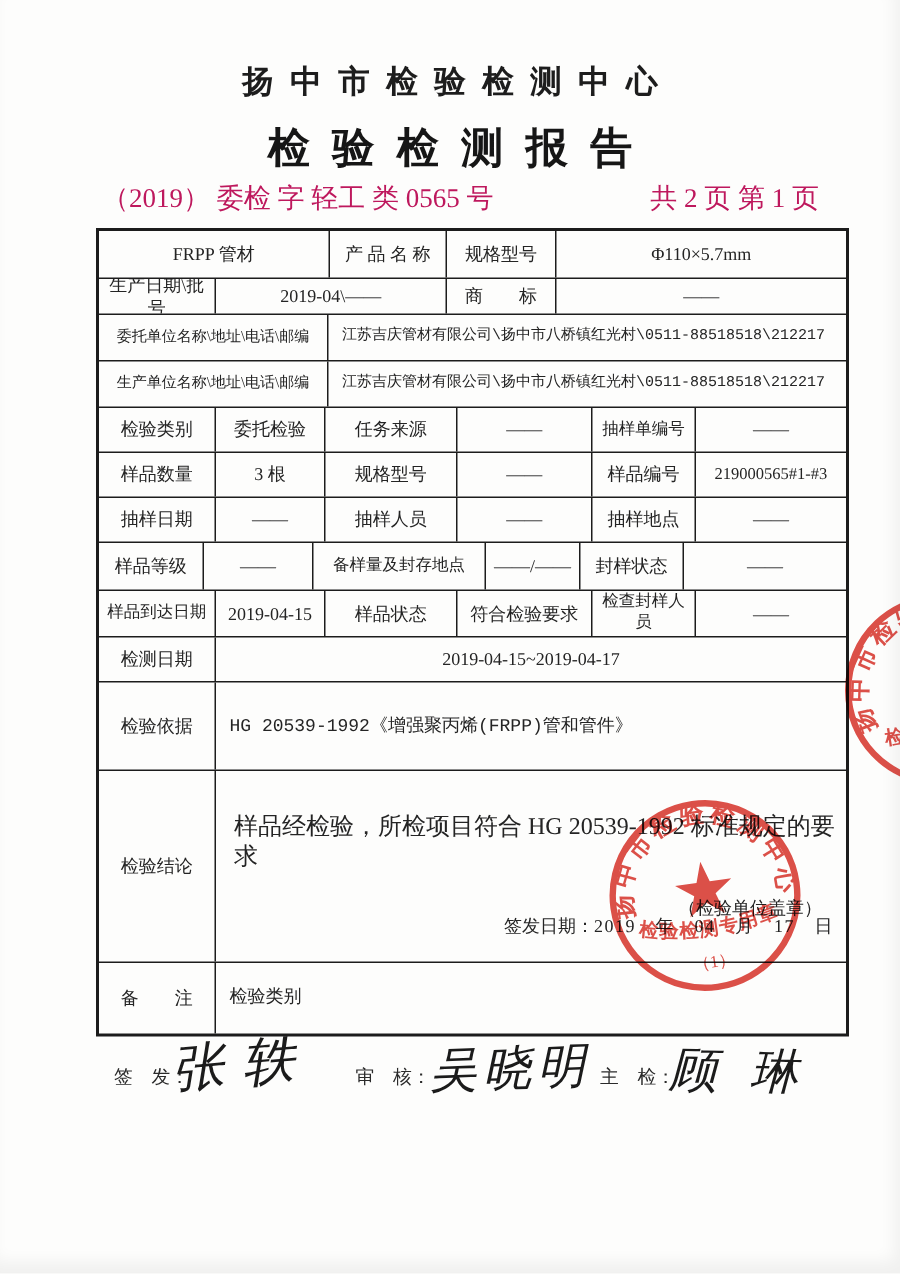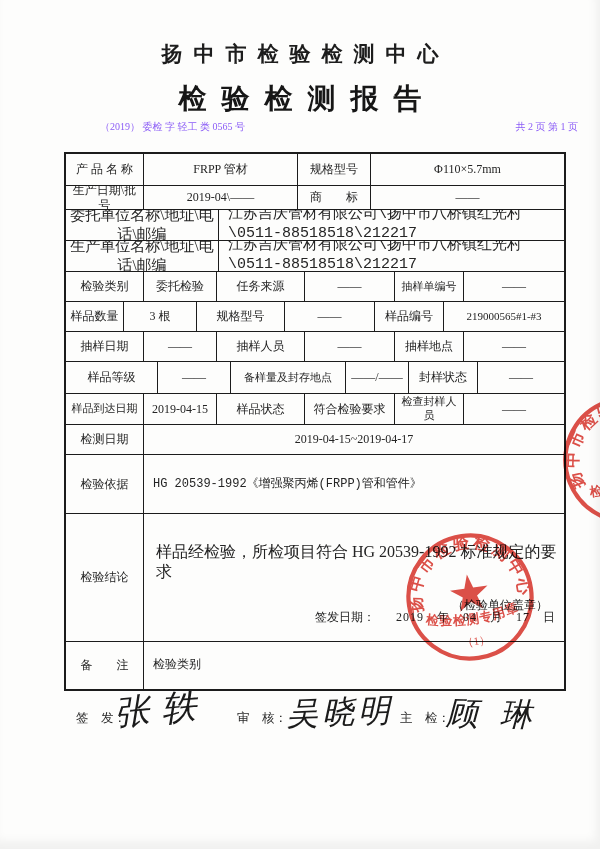--- a/index.html
+++ b/index.html
@@ -12,44 +12,44 @@
   .org-title{
     position:absolute;top:40px;left:0;width:100%;text-align:center;
     font-size:21px;font-weight:bold;letter-spacing:11px;text-indent:11px;color:#1d1d1d;
   }
   .report-title{
     position:absolute;top:80px;left:0;width:100%;text-align:center;
     font-size:28px;font-weight:bold;letter-spacing:15px;text-indent:15px;color:#161616;
   }
   .doc-row{
     position:absolute;top:120px;left:68px;width:478px;
-    display:flex;justify-content:space-between;font-size:10px;color:#8b5cf6;margin-left:32px;
+    display:flex;justify-content:space-between;font-size:18px;color:#be185d;
   }
   
   .tbl{
     position:absolute;left:64px;top:152px;width:502px;
     border:2px solid #1c1c1c;display:flex;flex-direction:column;box-sizing:border-box;
   }
   .tr{display:flex;border-bottom:1px solid #1c1c1c;box-sizing:border-box;flex:0 0 auto;}
   .tr:last-child{border-bottom:none;}
   .td{
     border-right:1px solid #1c1c1c;box-sizing:border-box;
     display:flex;align-items:center;justify-content:center;
     font-size:12px;line-height:1.25;padding:1px 3px;text-align:center;color:#242424;
     overflow:hidden;
   }
   .td:last-child{border-right:none;}
   .td.left{justify-content:flex-start;text-align:left;padding-left:9px;font-family:Liberation Mono, monospace;}
   .td.flex1{flex:1;}
   .td.sm{font-size:11px;}
-  .td.sm2{font-size:15px;}
+  .td.sm2{font-size:10px;}
   .concl{position:relative;display:block;padding:0;}
   .concl-text{position:absolute;top:28px;left:12px;right:1px;text-align:left;font-size:16px;}
   .seal-note{position:absolute;top:84px;right:16px;font-size:12px;}
-  .issue-line{position:absolute;bottom:16px;right:8px;font-size:12px;display:flex;gap:21px;}
+  .issue-line{position:absolute;bottom:16px;right:8px;font-size:12px;display:flex;gap:0;}
   .issue-date{letter-spacing:1px;word-spacing:9px;}
   
   .sig-label{position:absolute;font-size:12.5px;color:#2a2a2a;}
   .sig-name{
     position:absolute;font-size:35px;font-style:italic;font-weight:500;color:#1b1b1b;
     white-space:nowrap;line-height:1;
   }
   .sig-name.n1{left:114px;top:692px;letter-spacing:12px;transform:rotate(-5deg);}
   .sig-name.n2{left:286px;top:696px;font-size:32px;letter-spacing:4px;transform:rotate(-2deg);}
   .sig-name.n3{left:446px;top:698px;font-size:32px;letter-spacing:22px;transform:rotate(1deg);}
@@ -67,22 +67,22 @@
   <div class="report-title">检验检测报告</div>
 
   <div class="doc-row">
     <span>（2019） 委检 字 轻工 类 0565 号</span>
     <span>共 2 页 第 1 页</span>
   </div>
 
   <div class="tbl">
 
     <div class="tr" style="height:32px">
+      <div class="td" style="width:154px">FRPP 管材</div>
       <div class="td" style="width:78px">产 品 名 称</div>
-      <div class="td" style="width:154px">FRPP 管材</div>
       <div class="td" style="width:73px">规格型号</div>
       <div class="td flex1">Φ110×5.7mm</div>
     </div>
 
     <div class="tr" style="height:24px">
       <div class="td" style="width:78px">生产日期\批号</div>
       <div class="td" style="width:154px">2019-04\——</div>
       <div class="td" style="width:73px">商　　标</div>
       <div class="td flex1">——</div>
     </div>
@@ -100,39 +100,39 @@
     <div class="tr" style="height:30px">
       <div class="td" style="width:78px">检验类别</div>
       <div class="td" style="width:73px">委托检验</div>
       <div class="td" style="width:88px">任务来源</div>
       <div class="td" style="width:90px">——</div>
       <div class="td sm" style="width:69px">抽样单编号</div>
       <div class="td flex1">——</div>
     </div>
 
     <div class="tr" style="height:30px">
-      <div class="td" style="width:58px">样品数量</div>
+      <div class="td" style="width:78px">样品数量</div>
       <div class="td" style="width:73px">3 根</div>
       <div class="td" style="width:88px">规格型号</div>
       <div class="td" style="width:90px">——</div>
       <div class="td" style="width:69px">样品编号</div>
       <div class="td flex1 sm">219000565#1-#3</div>
     </div>
 
     <div class="tr" style="height:30px">
       <div class="td" style="width:78px">抽样日期</div>
       <div class="td" style="width:73px">——</div>
       <div class="td" style="width:88px">抽样人员</div>
       <div class="td" style="width:90px">——</div>
       <div class="td" style="width:69px">抽样地点</div>
       <div class="td flex1">——</div>
     </div>
 
     <div class="tr" style="height:32px">
-      <div class="td" style="width:92px">样品等级</div>
+      <div class="td" style="width:70px">样品等级</div>
       <div class="td" style="width:73px">——</div>
       <div class="td sm" style="width:115px">备样量及封存地点</div>
       <div class="td" style="width:63px">——/——</div>
       <div class="td" style="width:69px">封样状态</div>
       <div class="td flex1">——</div>
     </div>
 
     <div class="tr" style="height:31px">
       <div class="td sm" style="width:78px">样品到达日期</div>
       <div class="td" style="width:73px">2019-04-15</div>

